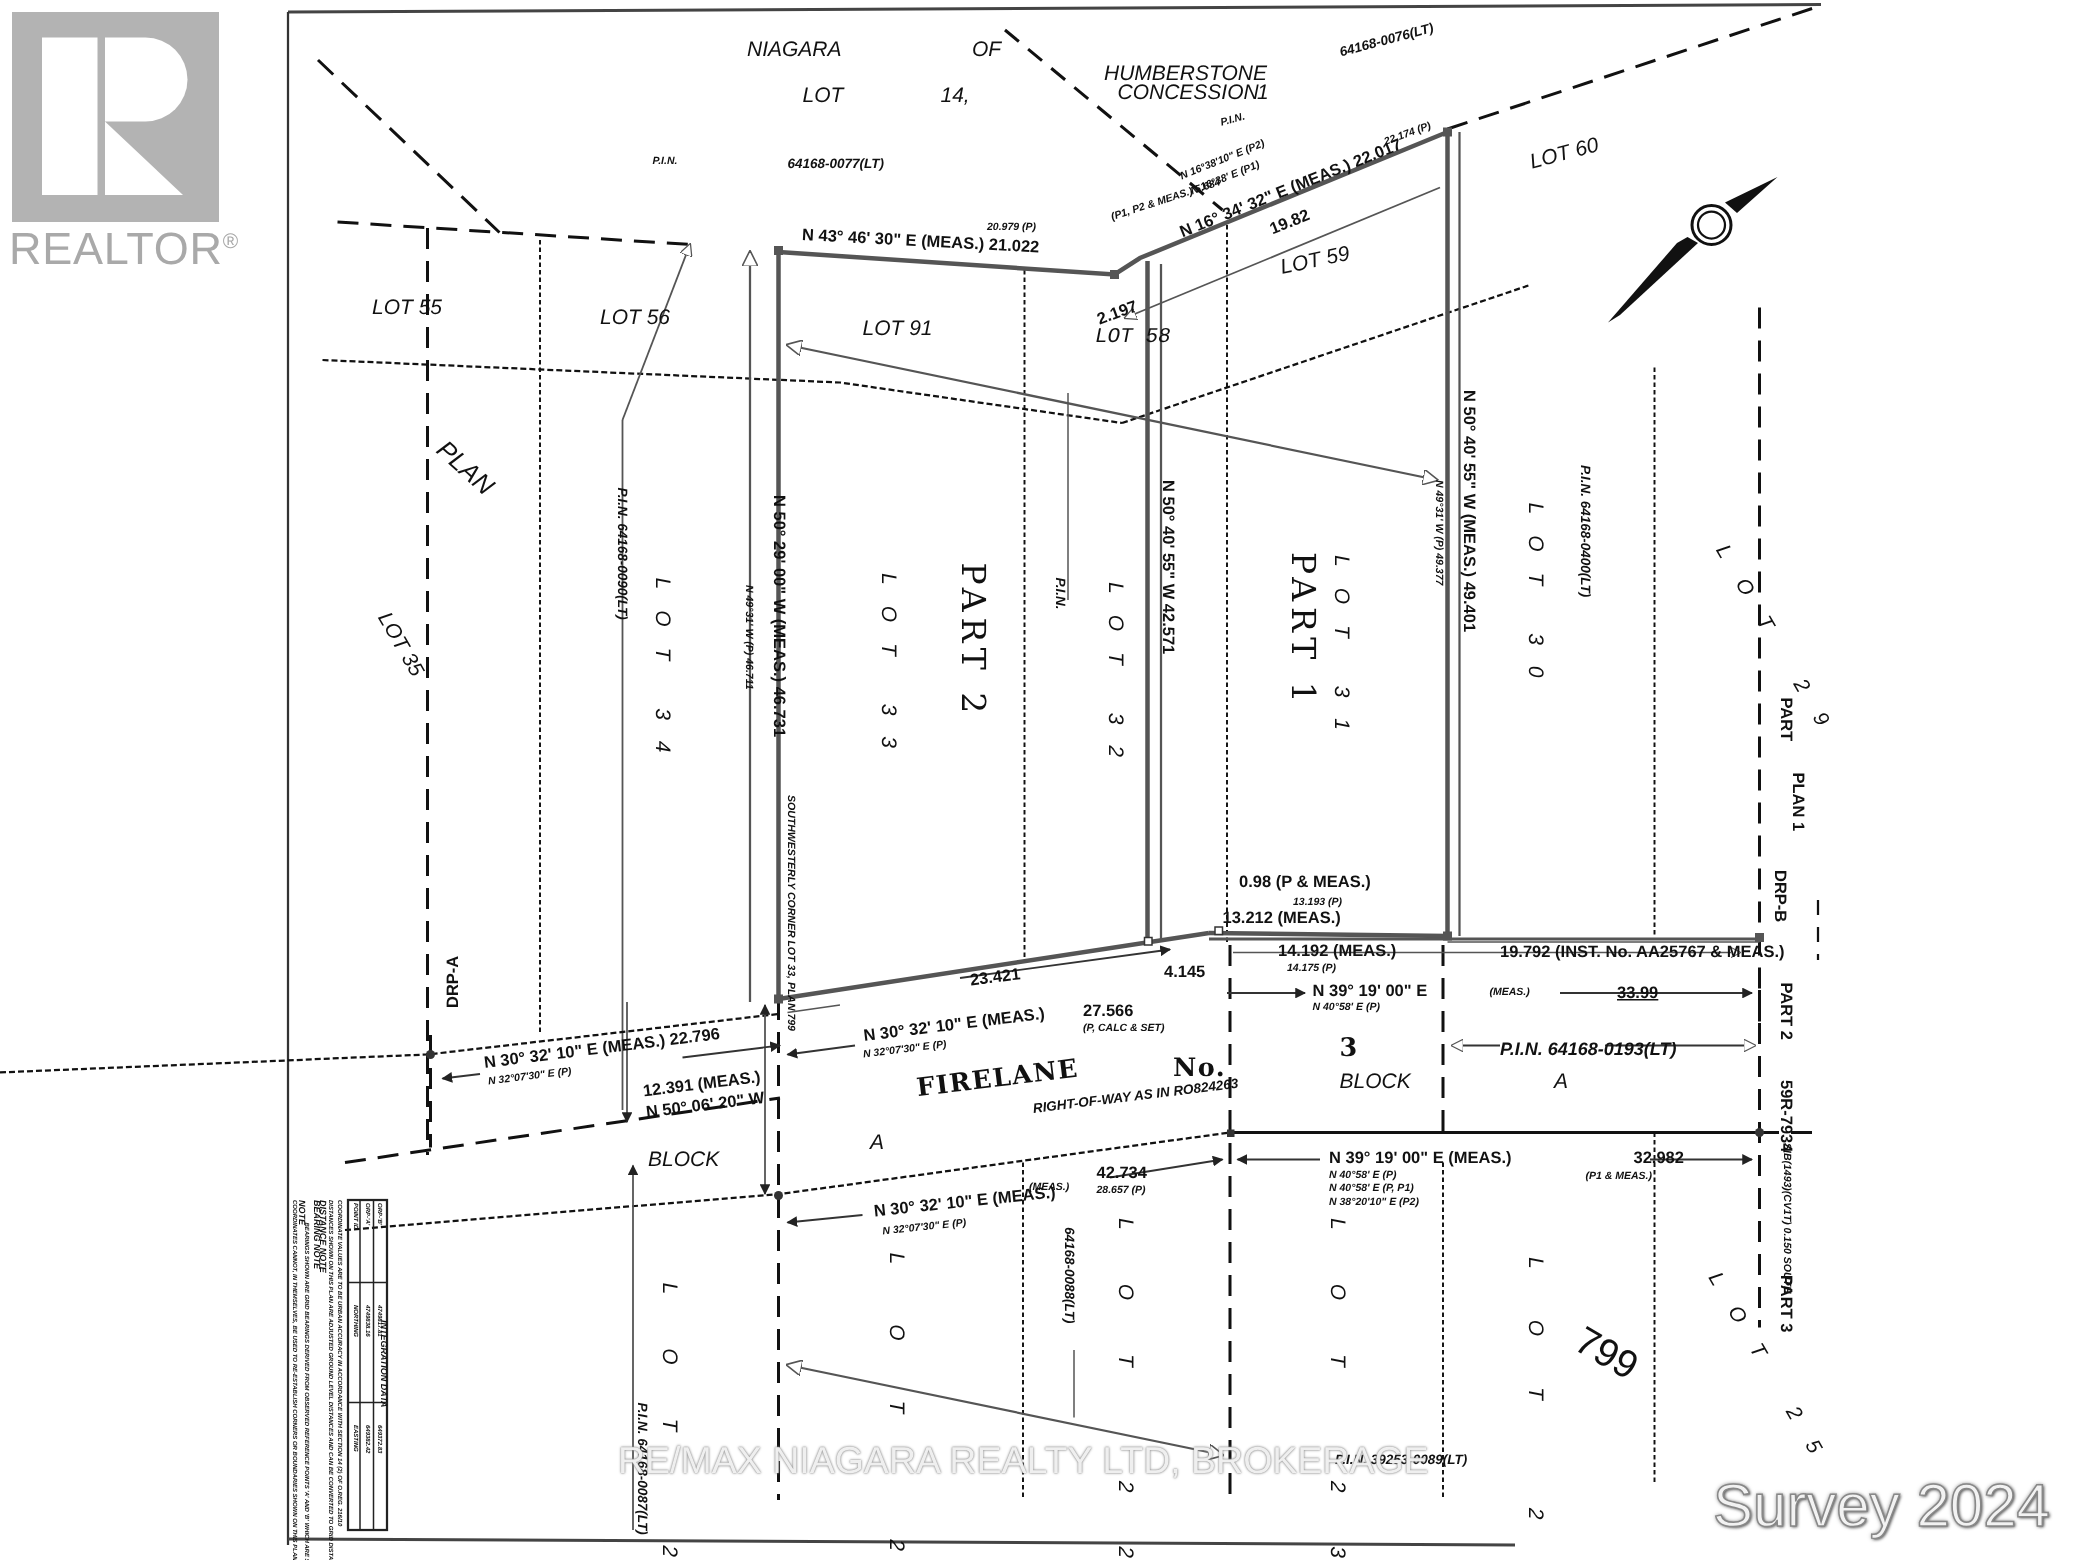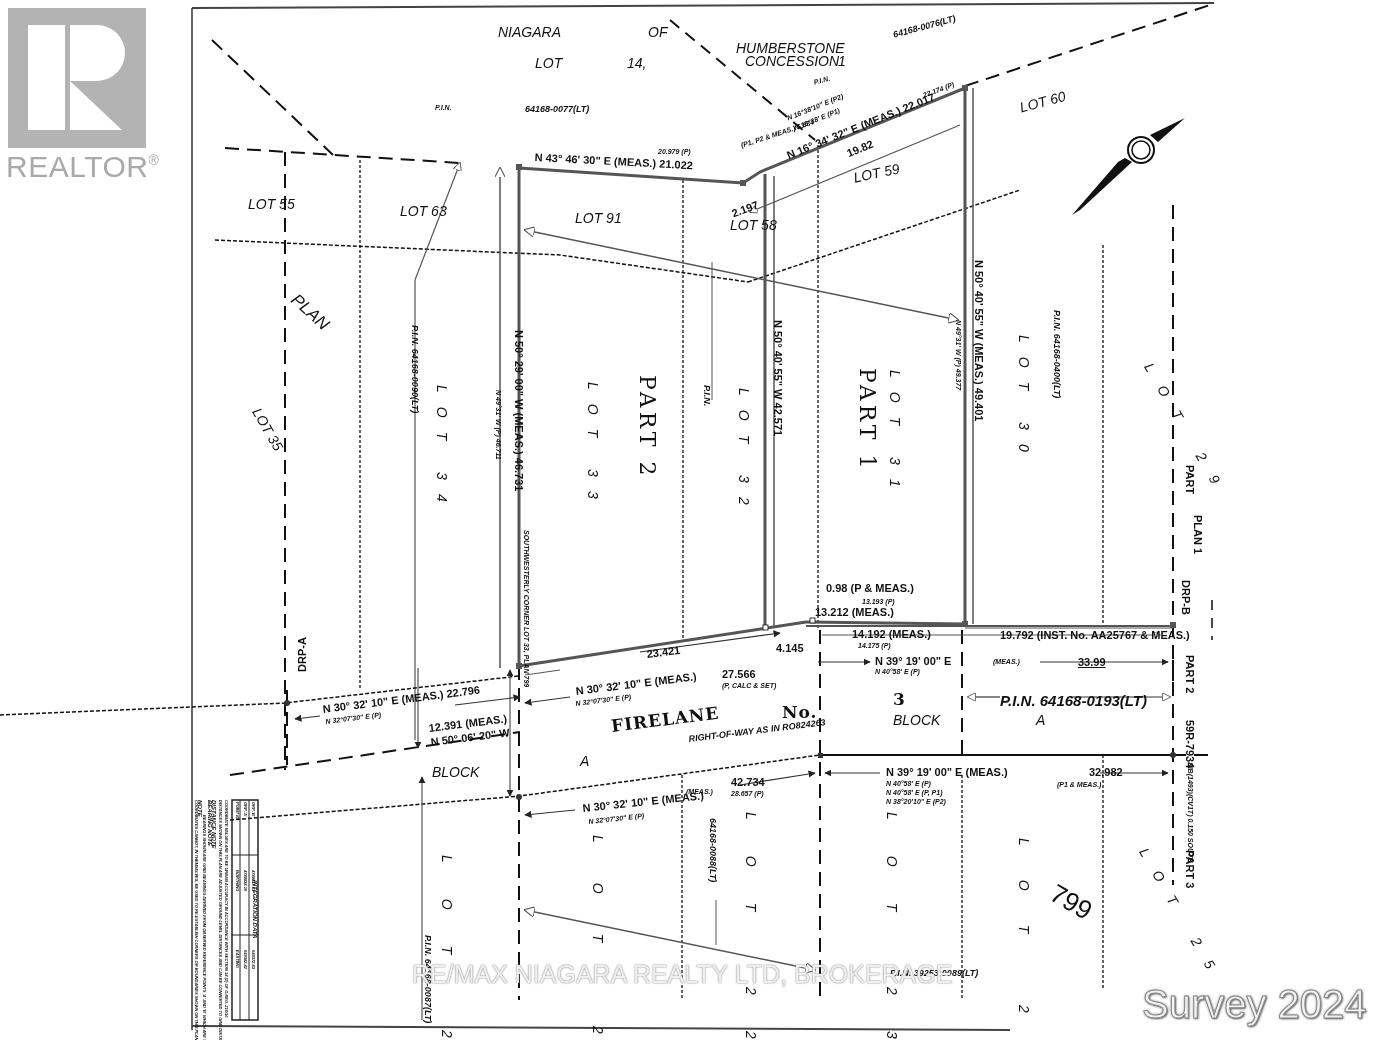--- a/index.html
+++ b/index.html
@@ -160,23 +160,23 @@
 <div class="lbl s" style="left:658px;top:148px;">20.979 (P)</div>
 <div class="lbl s" style="left:740px;top:142px;transform:rotate(-18deg);">(P1, P2 &amp; MEAS.) 5.684</div>
 <div class="lbl b" style="left:785px;top:150px;transform:rotate(-22deg);">N 16° 34' 32" E (MEAS.) 22.017</div>
 <div class="lbl s" style="left:786px;top:115px;transform:rotate(-22deg);">N 16°38'10" E (P2)</div>
 <div class="lbl s" style="left:793px;top:125px;transform:rotate(-22deg);">N 16°38' E (P1)</div>
 <div class="lbl s" style="left:922px;top:92px;transform:rotate(-20deg);">22.174 (P)</div>
 <div class="lbl b" style="left:845px;top:148px;transform:rotate(-22deg);">19.82</div>
 <div class="lbl b" style="left:730px;top:208px;transform:rotate(-20deg);">2.197</div>
 
 <div class="lbl" style="left:248px;top:196px;">LOT 55</div>
-<div class="lbl" style="left:400px;top:203px;">LOT 63</div>
+<div class="lbl" style="left:400px;top:203px;">LOT 56</div>
 <div class="lbl" style="left:575px;top:210px;">LOT 91</div>
-<div class="lbl" style="left:730px;top:217px;">LOT 58</div>
+<div class="lbl" style="left:730px;top:217px;font-family:Liberation Mono, monospace;">LOT 58</div>
 <div class="lbl" style="left:852px;top:170px;transform:rotate(-12deg);">LOT 59</div>
 <div class="lbl" style="left:1018px;top:100px;transform:rotate(-15deg);">LOT 60</div>
 
 <div class="lbl" style="left:300px;top:290px;transform:rotate(42deg);font-size:17px;">PLAN</div>
 <div class="lbl" style="left:263px;top:405px;transform:rotate(60deg);">LOT 35</div>
 <div class="lbl" style="left:450px;top:385px;transform:rotate(90deg);letter-spacing:14px;">LOT 34</div>
 <div class="lbl s" style="left:420px;top:325px;transform:rotate(90deg);font-size:9px;">P.I.N. 64168-0090(LT)</div>
 <div class="lbl" style="left:601px;top:382px;transform:rotate(90deg);letter-spacing:14px;">LOT 33</div>
 <div class="lbl serif" style="left:660px;top:375px;transform:rotate(90deg);letter-spacing:4px;">PART 2</div>
 <div class="lbl s" style="left:712px;top:385px;transform:rotate(90deg);font-size:9px;">P.I.N.</div>
@@ -206,21 +206,21 @@
 <div class="lbl b" style="left:646px;top:648px;transform:rotate(-7deg);">23.421</div>
 <div class="lbl b" style="left:722px;top:668px;">27.566</div>
 <div class="lbl s" style="left:722px;top:682px;">(P, CALC &amp; SET)</div>
 <div class="lbl b" style="left:875px;top:655px;">N 39° 19' 00" E</div>
 <div class="lbl s" style="left:875px;top:668px;">N 40°58' E (P)</div>
 <div class="lbl b" style="left:1000px;top:629px;">19.792 (INST. No. AA25767 &amp; MEAS.)</div>
 <div class="lbl s" style="left:993px;top:658px;">(MEAS.)</div>
 <div class="lbl b" style="left:1078px;top:656px;text-decoration:underline;">33.99</div>
 <div class="lbl up" style="left:1196px;top:655px;transform:rotate(90deg);">PART 2</div>
 <div class="lbl up" style="left:1196px;top:720px;transform:rotate(90deg);">59R-7934</div>
-<div class="lbl s" style="left:1000px;top:692px;font-size:15px;">P.I.N. 64168-0193(LT)</div>
+<div class="lbl s" style="left:1000px;top:692px;font-size:12px;">P.I.N. 64168-0193(LT)</div>
 
 <div class="lbl b" style="left:575px;top:685px;transform:rotate(-7deg);">N 30° 32' 10" E (MEAS.)</div>
 <div class="lbl s" style="left:575px;top:700px;transform:rotate(-7deg);">N 32°07'30" E (P)</div>
 <div class="lbl b" style="left:322px;top:703px;transform:rotate(-7deg);">N 30° 32' 10" E (MEAS.) 22.796</div>
 <div class="lbl s" style="left:325px;top:718px;transform:rotate(-7deg);">N 32°07'30" E (P)</div>
 <div class="lbl b" style="left:428px;top:722px;transform:rotate(-7deg);">12.391 (MEAS.)</div>
 <div class="lbl b" style="left:430px;top:736px;transform:rotate(-7deg);">N 50° 06' 20" W</div>
 <div class="lbl up" style="left:296px;top:672px;transform:rotate(-90deg);">DRP-A</div>
 
 <div class="lbl fire" style="left:610px;top:716px;transform:rotate(-7deg);">FIRELANE</div>

